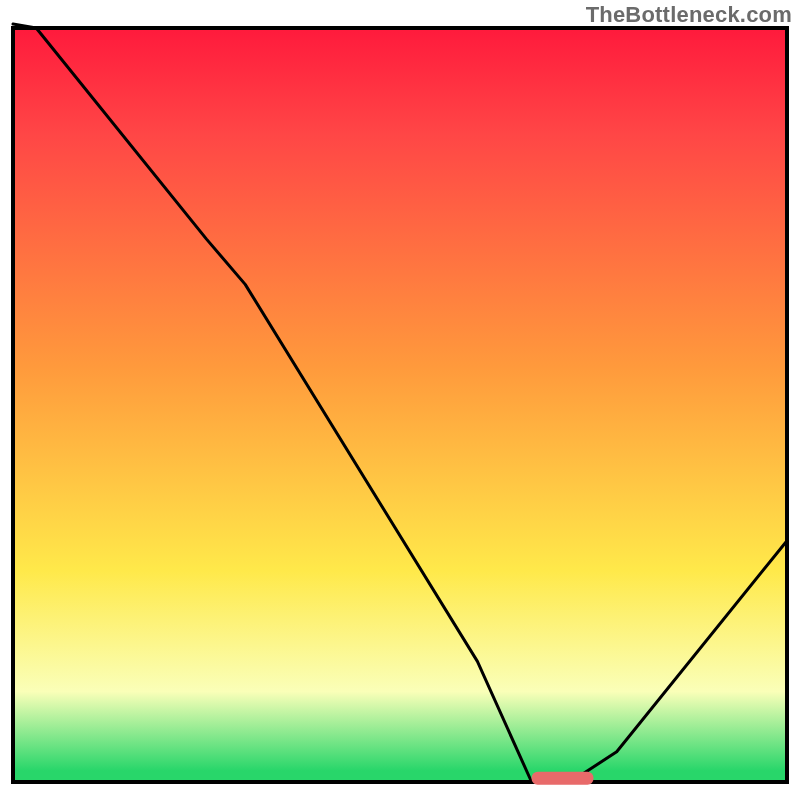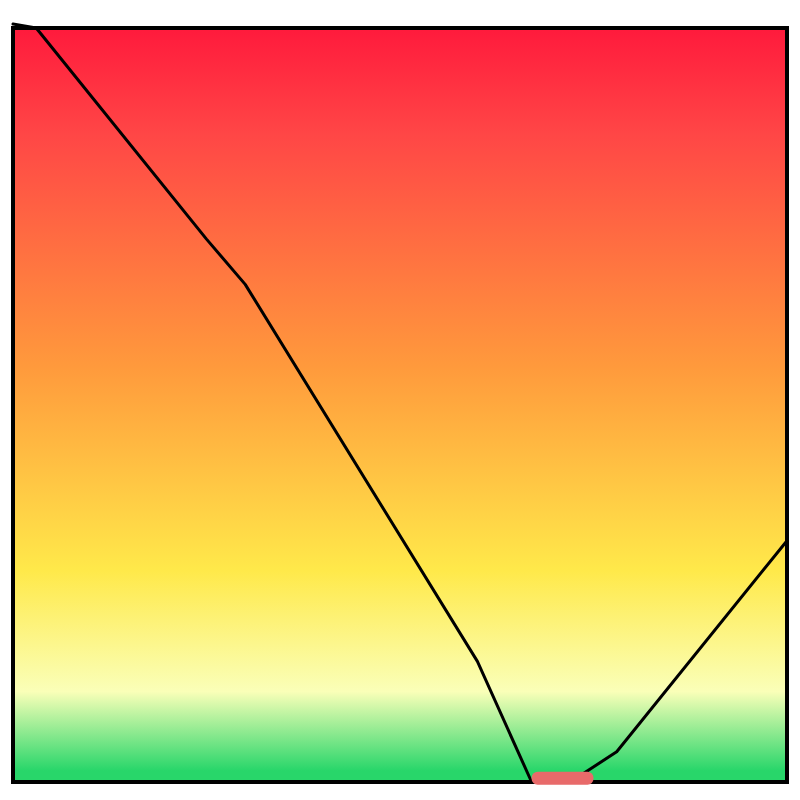--- a/index.html
+++ b/index.html
@@ -28,20 +28,21 @@
   svg.chart {
     position: absolute;
     top: 0;
     left: 0;
   }
 </style>
 </head>
 <body>
 <div class="container">
 
+  <div class="watermark">TheBottleneck.com</div>
 
   <svg class="chart" width="800" height="800" viewBox="0 0 800 800">
     <defs>
       <linearGradient id="bg-grad" x1="0" y1="0" x2="0" y2="1">
 
       <stop offset="0%" stop-color="#ff1a3c"></stop>
           <stop offset="14.000000000000002%" stop-color="#ff4646"></stop>
           <stop offset="45%" stop-color="#ff9a3c"></stop>
           <stop offset="72%" stop-color="#ffe94a"></stop>
           <stop offset="88%" stop-color="#faffb8"></stop>

